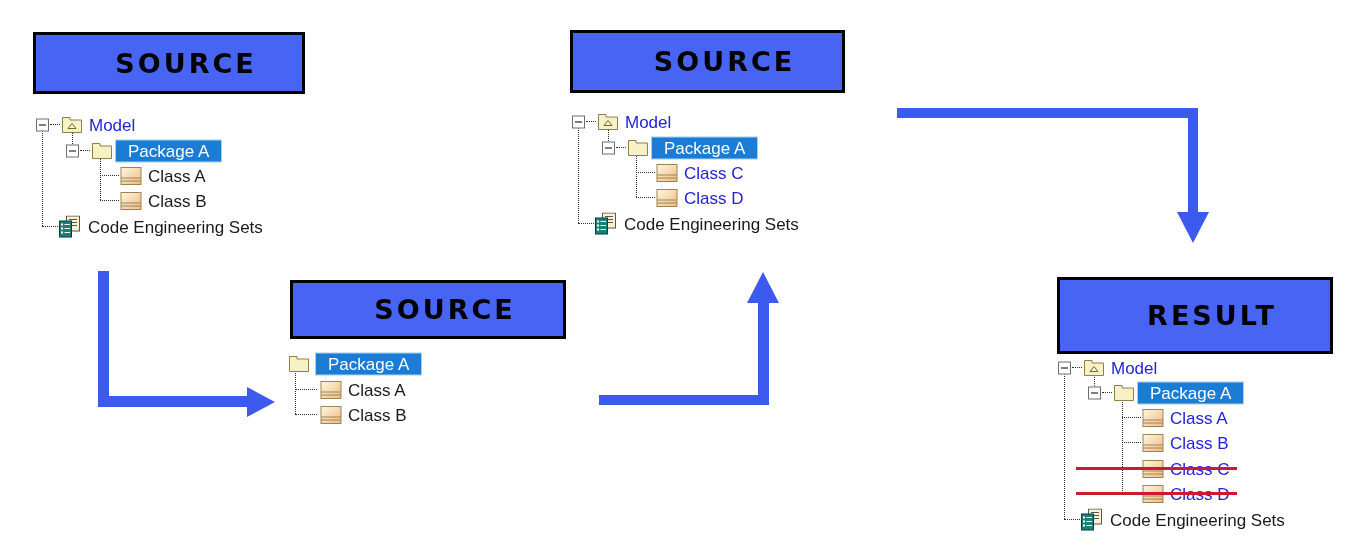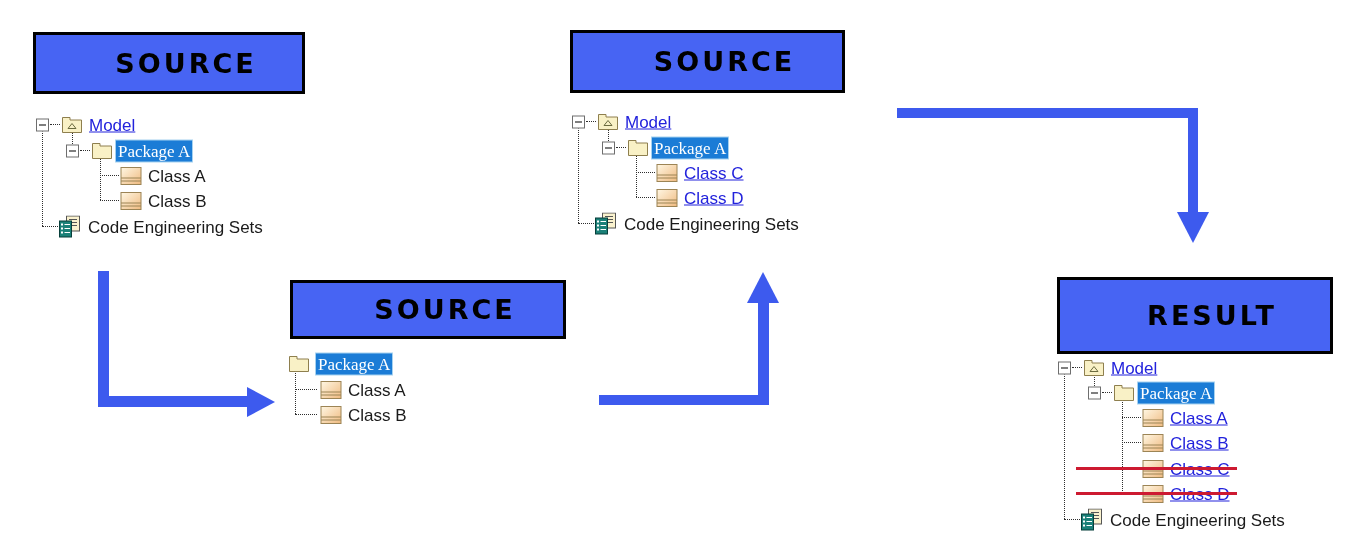--- a/index.html
+++ b/index.html
@@ -10,24 +10,24 @@
        display:flex;align-items:center;justify-content:center;box-sizing:border-box;padding-left:34px;}
   .box .ttl{font-family:"DejaVu Sans", sans-serif;font-weight:700;font-size:27px;
             letter-spacing:3px;color:var(--box-text,#000);}
   
   .tree{position:absolute;font-size:17px;}
   .trow{position:absolute;height:25px;left:0;width:320px;}
   .trow > *{position:absolute;top:50%;transform:translateY(-50%);}
   .expand{width:13px;height:13px;box-sizing:border-box;background:#fff;border:1px solid #6e6e6e;}
   .expand i{position:absolute;left:2px;right:2px;top:5px;height:1px;background:#000;}
   .lbl{white-space:nowrap;line-height:21px;}
-  .lbl.blue{color:var(--link-blue,#2222DC);text-decoration:underline;}
+  .lbl.blue{color:var(--link-blue,#2222DC);}
   .lbl.black{color:var(--text-black,#1A1A1A);}
   .lbl.sel{background:var(--selection-bg,#1B7CD6);color:var(--selection-text,#fff);
-           padding:0 2px;box-shadow:0 0 0 1px var(--selection-border,#A6D2F0);font-family:Liberation Serif, serif;}
+           padding:0 12px;box-shadow:0 0 0 1px var(--selection-border,#A6D2F0);}
   .vline{position:absolute;width:0;border-left:1px dotted #2e2e2e;}
   .hstub{position:absolute;height:0;border-top:1px dotted #2e2e2e;}
   .strike{position:absolute;height:3px;background:var(--strike-red,#CD1A31);}
   .icon svg{display:block;}
   
   .aseg{position:absolute;background:var(--arrow-blue,#3D5AEE);}
   .ahead{position:absolute;width:0;height:0;}
   .ahead.right{border-top:15px solid transparent;border-bottom:15px solid transparent;
                border-left:28px solid var(--arrow-blue,#3D5AEE);}
   .ahead.up{border-left:16px solid transparent;border-right:16px solid transparent;

